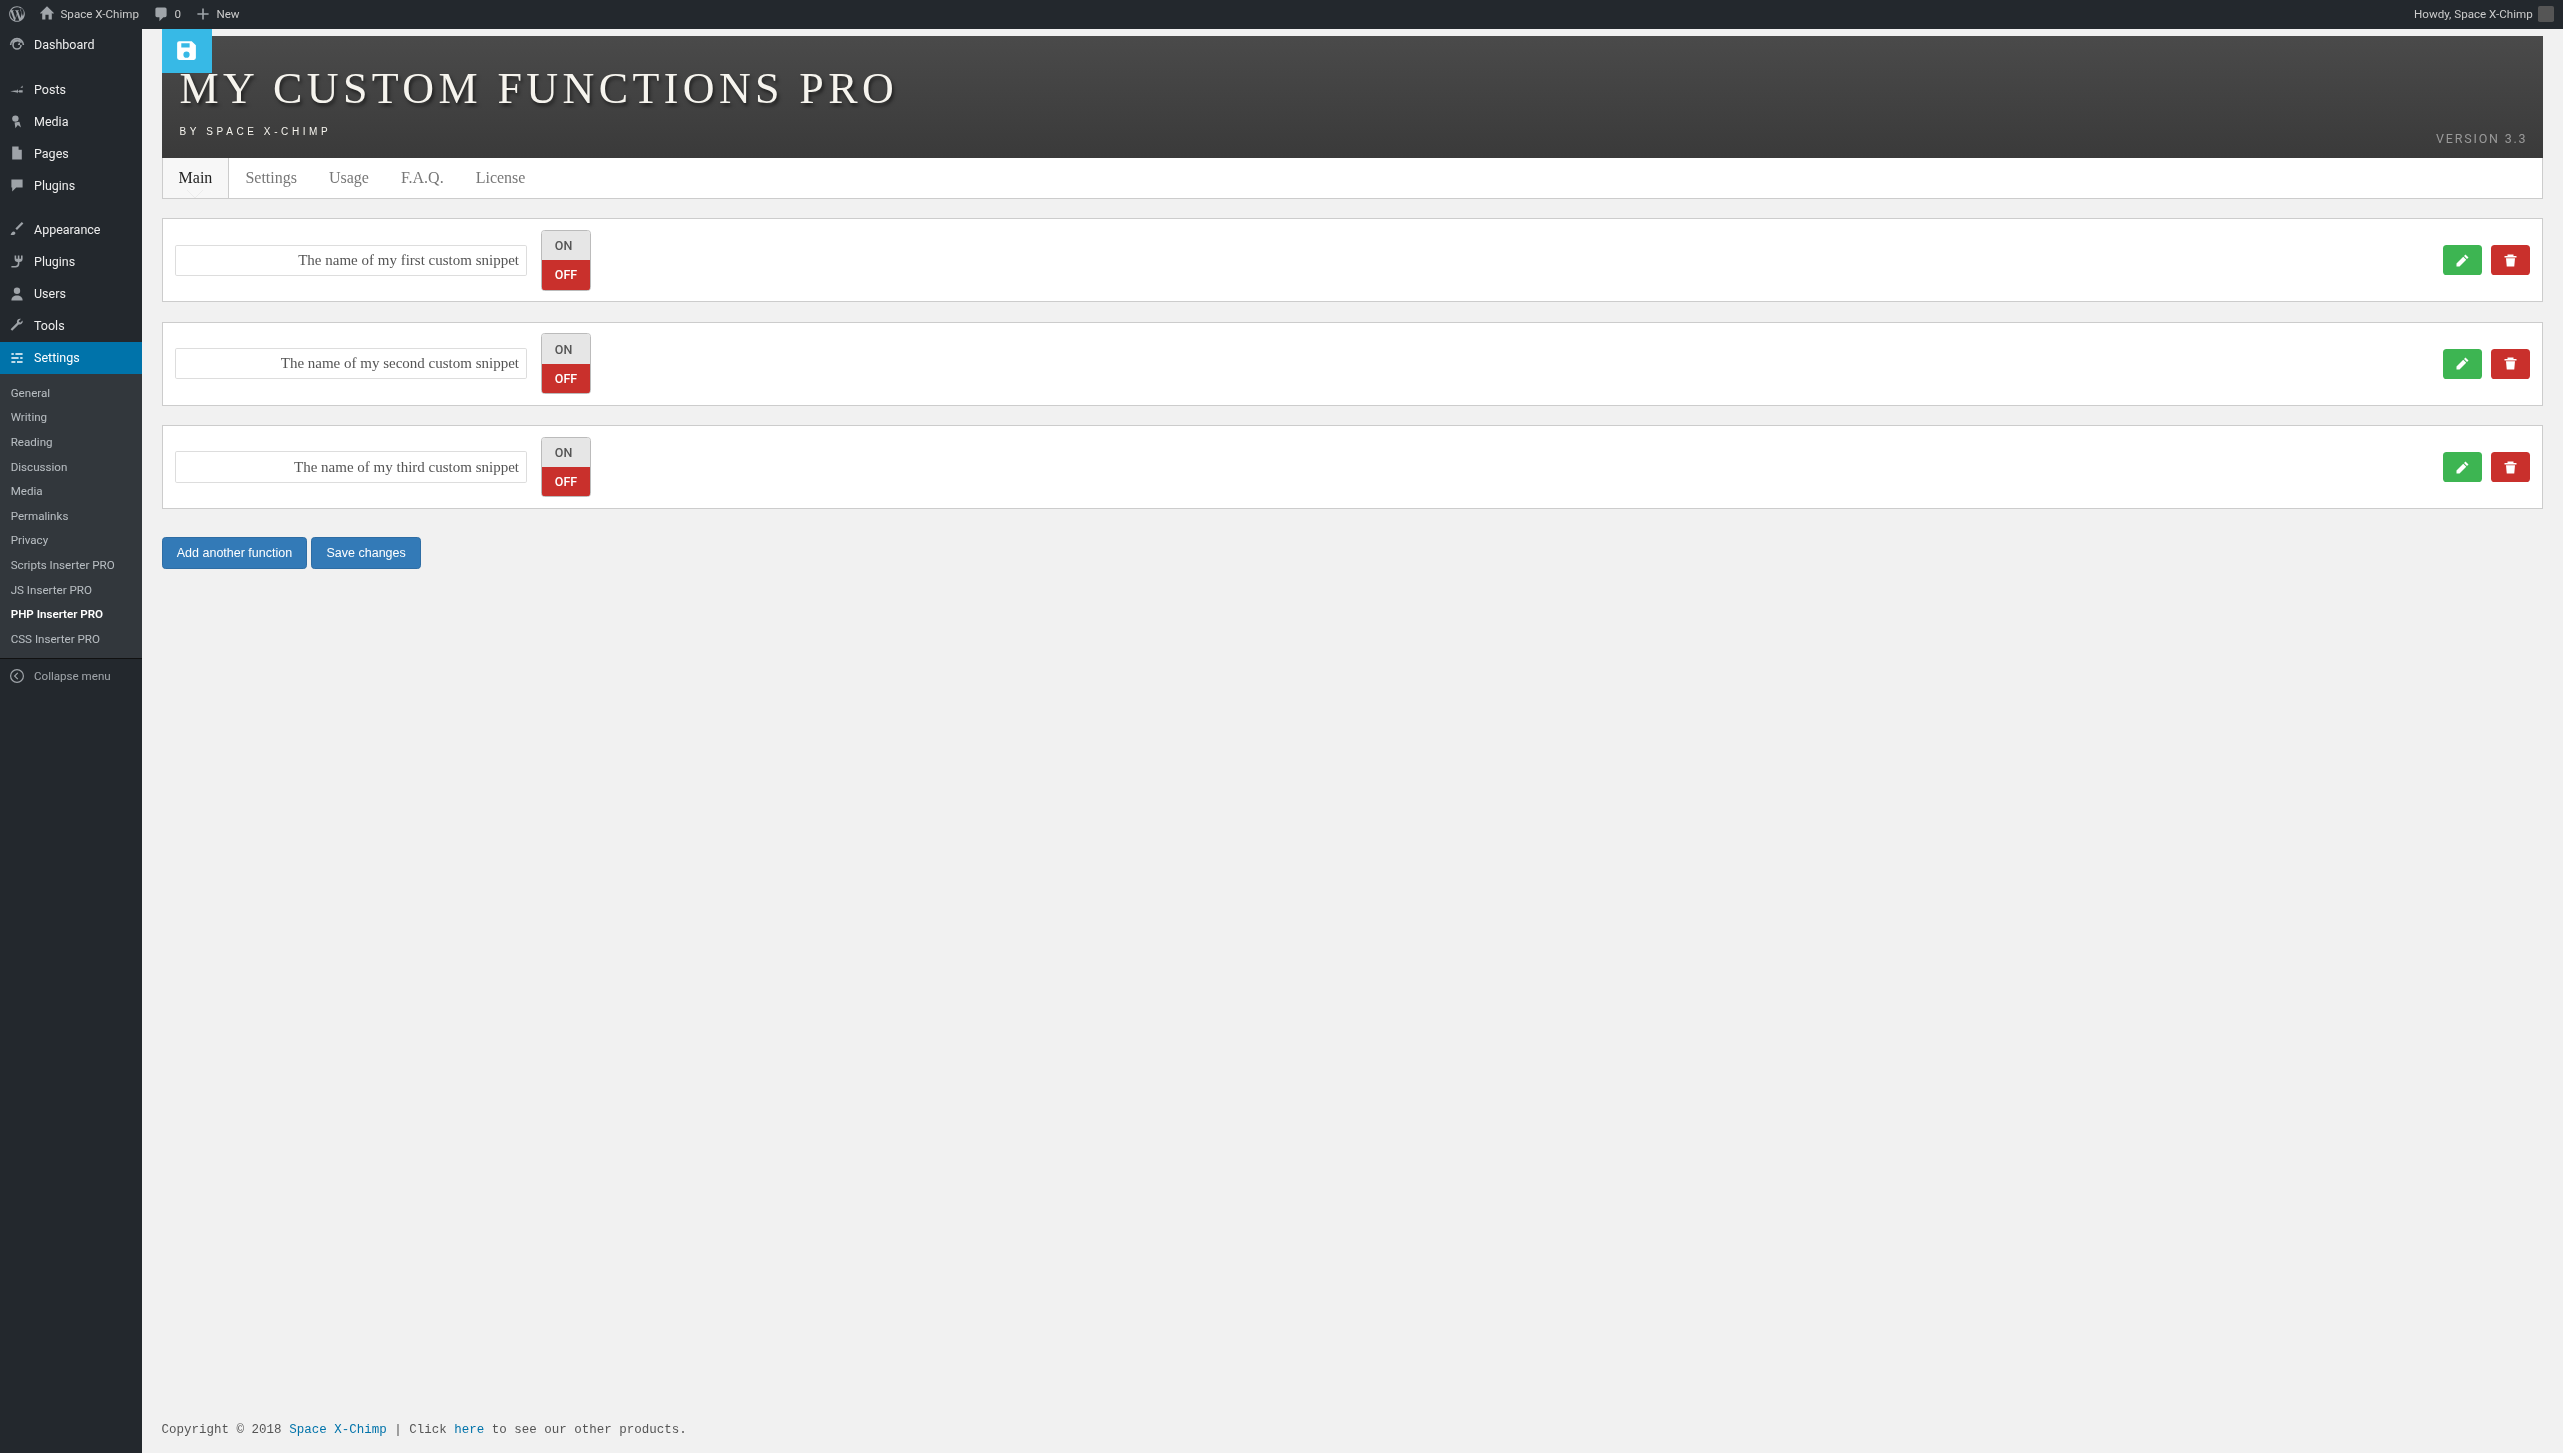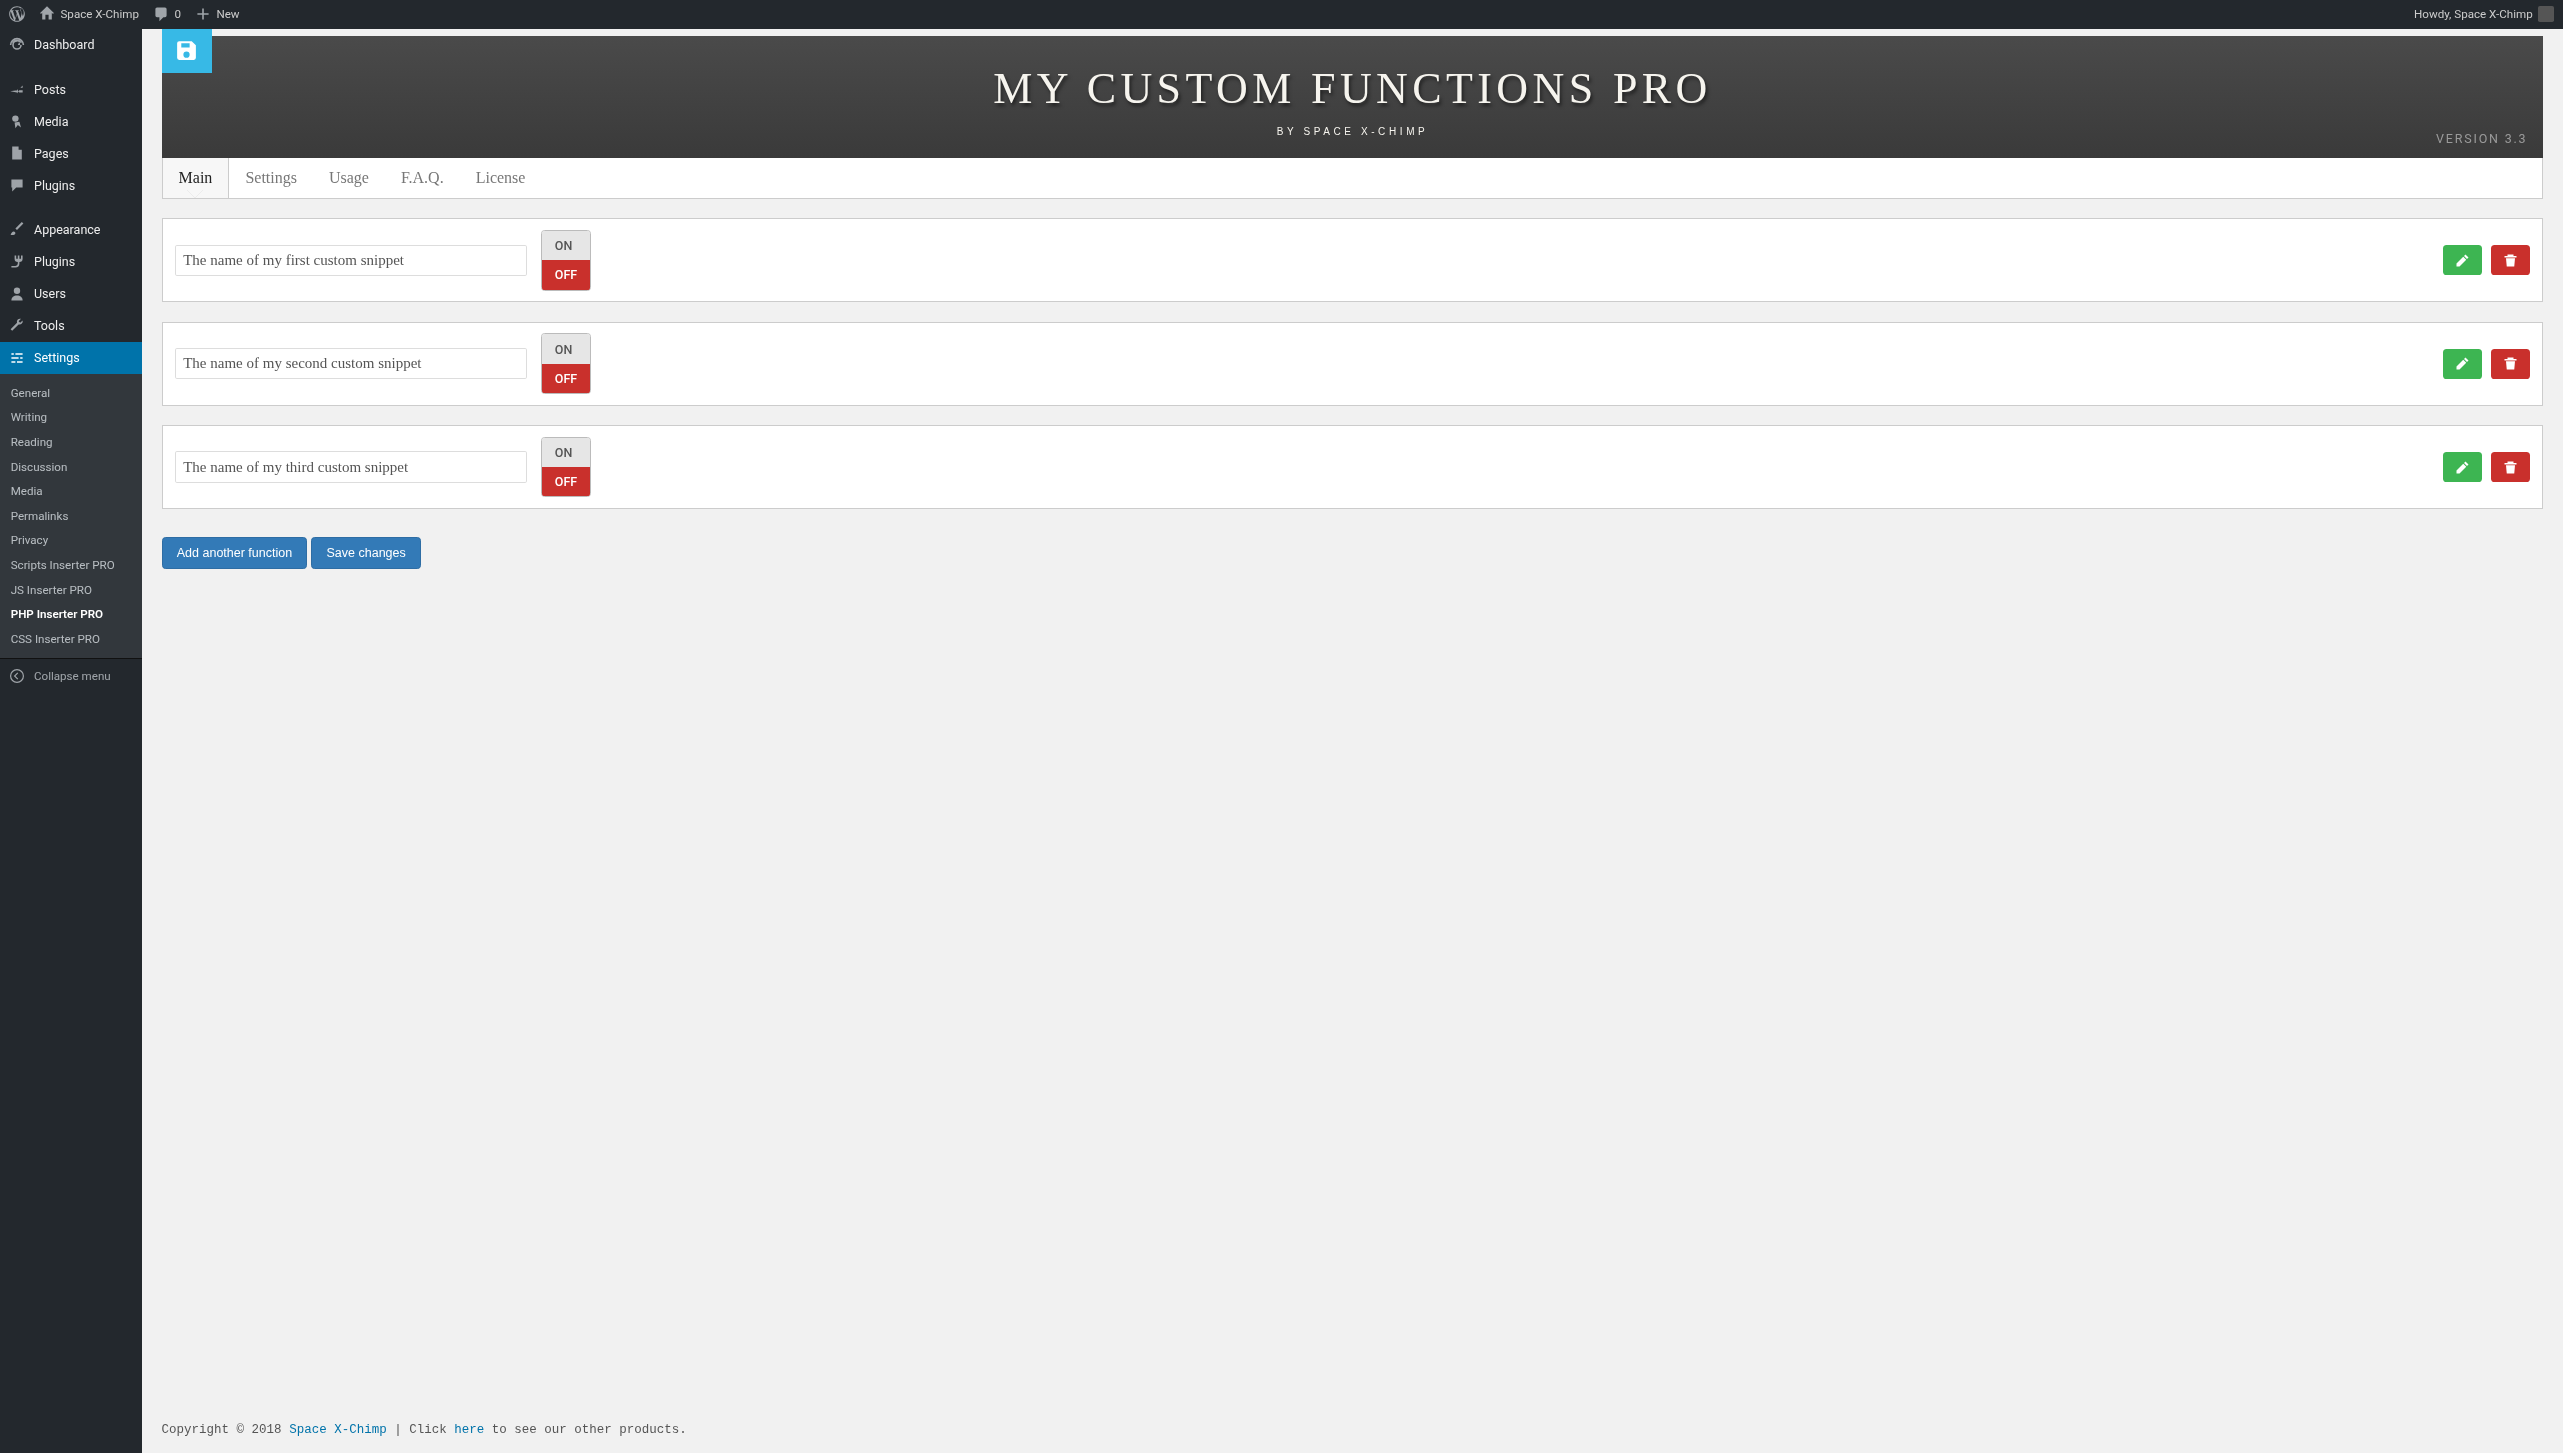--- a/index.html
+++ b/index.html
@@ -27,36 +27,36 @@
 .submenu { background: #32373c; padding: 7.1px 0; }
 .submenu-item { padding: 5.3px 10.7px; cursor: pointer; color: rgba(240,245,250,.7); font-size: 11.6px; }
 .submenu-item.current { color: #fff; font-weight: 600; }
 .collapse { display: flex; align-items: center; gap: 9px; padding: 9px 9px; cursor: pointer; color: rgba(240,245,250,.6); font-size: 11.6px; border-top: 0.9px solid #111; }
 .collapse svg { width: 16px; height: 16px; fill: rgba(240,245,250,.6); }
 
 
 .content { flex: 1; padding: 0 19.6px 0 19.6px; display: flex; flex-direction: column; }
 
 
-.plugin-header { background: #424242; background: linear-gradient(to bottom, #4a4a4a, #3a3a3a); position: relative; text-align: center; padding: 27px 18px 21.4px; margin-top: 7.1px; }
+.plugin-header { background: #424242; background: linear-gradient(to bottom, #4a4a4a, #3a3a3a); position: relative; text-align: left; padding: 27px 18px 21.4px; margin-top: 7.1px; }
 .plugin-title { font-family: Georgia, "Times New Roman", serif; font-size: 44px; letter-spacing: 4.4px; color: #f6f4ee; text-shadow: 1.8px 2.7px 3.6px rgba(0,0,0,.5); font-weight: 400; }
 .plugin-sub { font-family: Liberation Sans, sans-serif; color: #f6f4ee; letter-spacing: 3.6px; font-size: 10px; margin-top: 12.5px; }
 .plugin-version { position: absolute; right: 16px; bottom: 12.5px; color: #9a9a9a; font-size: 12.5px; letter-spacing: 1.8px; }
 .save-badge { position: absolute; left: 0; top: -7.1px; width: 50px; height: 44px; background: #37b9e6; display: flex; align-items: center; justify-content: center; cursor: pointer; }
 .save-badge svg { width: 25px; height: 25px; fill: #fff; }
 
 
 .tabs { display: flex; background: #fff; border: 0.9px solid #ccc; border-top: none; }
 .tab { padding: 10.7px 16px; font-family: Georgia, serif; font-size: 16px; color: #777; cursor: pointer; }
 .tab.active { background: #f7f7f7; color: #222; border-right: 0.9px solid #ccc; position: relative; }
 .tab.active::after { content: ""; position: absolute; bottom: -8px; left: 50%; transform: translateX(-50%); border: 8px solid transparent; border-top-color: #f7f7f7; filter: drop-shadow(0 0.9px 0 #ccc); }
 
 
 .snippet-row { background: #fff; border: 0.9px solid #ccc; padding: 10.7px 12.5px; margin-top: 19.6px; display: flex; align-items: center; gap: 14.2px; }
-.snippet-name { width: 352px; padding: 6.2px 7.1px; border: 0.9px solid #ddd; border-radius: 1.8px; font-family: Georgia, serif; font-size: 15px; color: #555; }
+.snippet-name { width: 352px; padding: 6.2px 7.1px; border: 0.9px solid #ddd; border-radius: 1.8px; font-family: Georgia, serif; font-size: 15px; color: #555; text-align: right; }
 .toggle { display: flex; border-radius: 3.6px; overflow: hidden; border: 0.9px solid #bbb; flex-direction: column; }
 .toggle-half { padding: 7.1px 12.5px; font-size: 12.5px; font-weight: 500; }
 .toggle-on { background: #e6e6e6; color: #555; }
 .toggle-off { background: #c9302c; color: #fff; }
 .row-actions { margin-left: auto; display: flex; gap: 9px; }
 .icon-btn { width: 39px; height: 30px; border-radius: 3.6px; display: flex; align-items: center; justify-content: center; cursor: pointer; }
 .icon-btn svg { width: 15px; height: 15px; fill: #fff; }
 .btn-green { background: #3db552; }
 .btn-red { background: #c9302c; }
 

